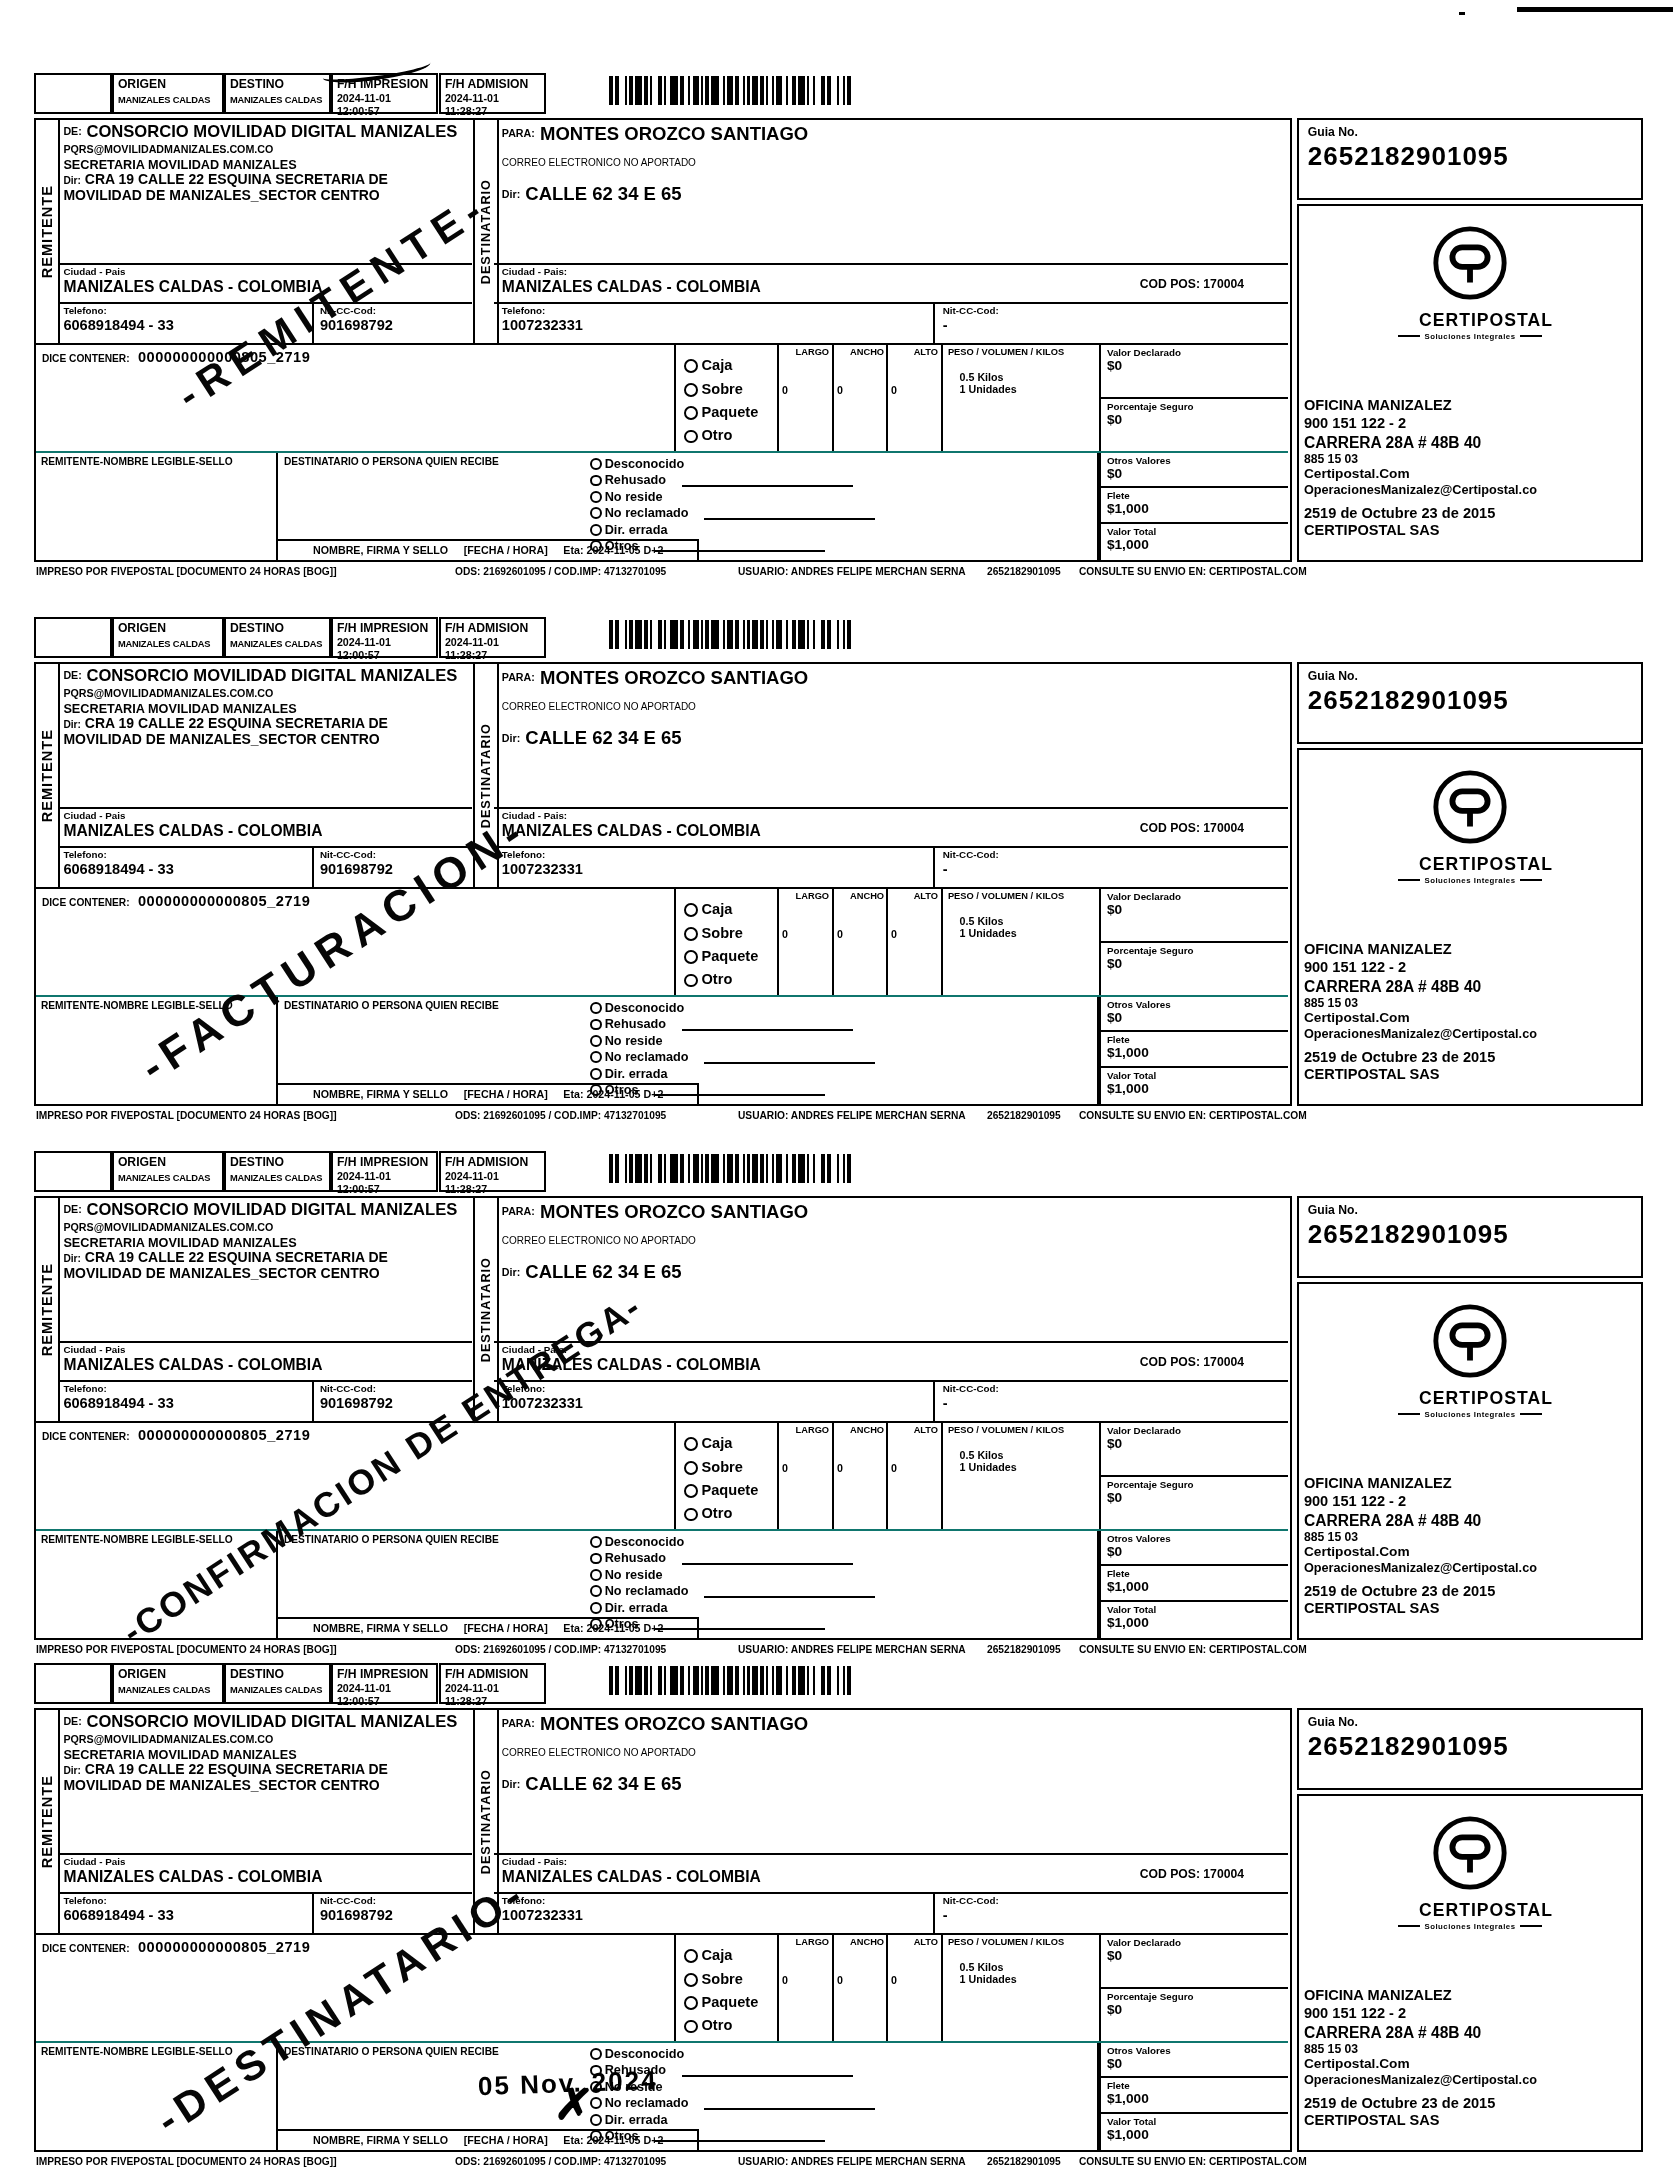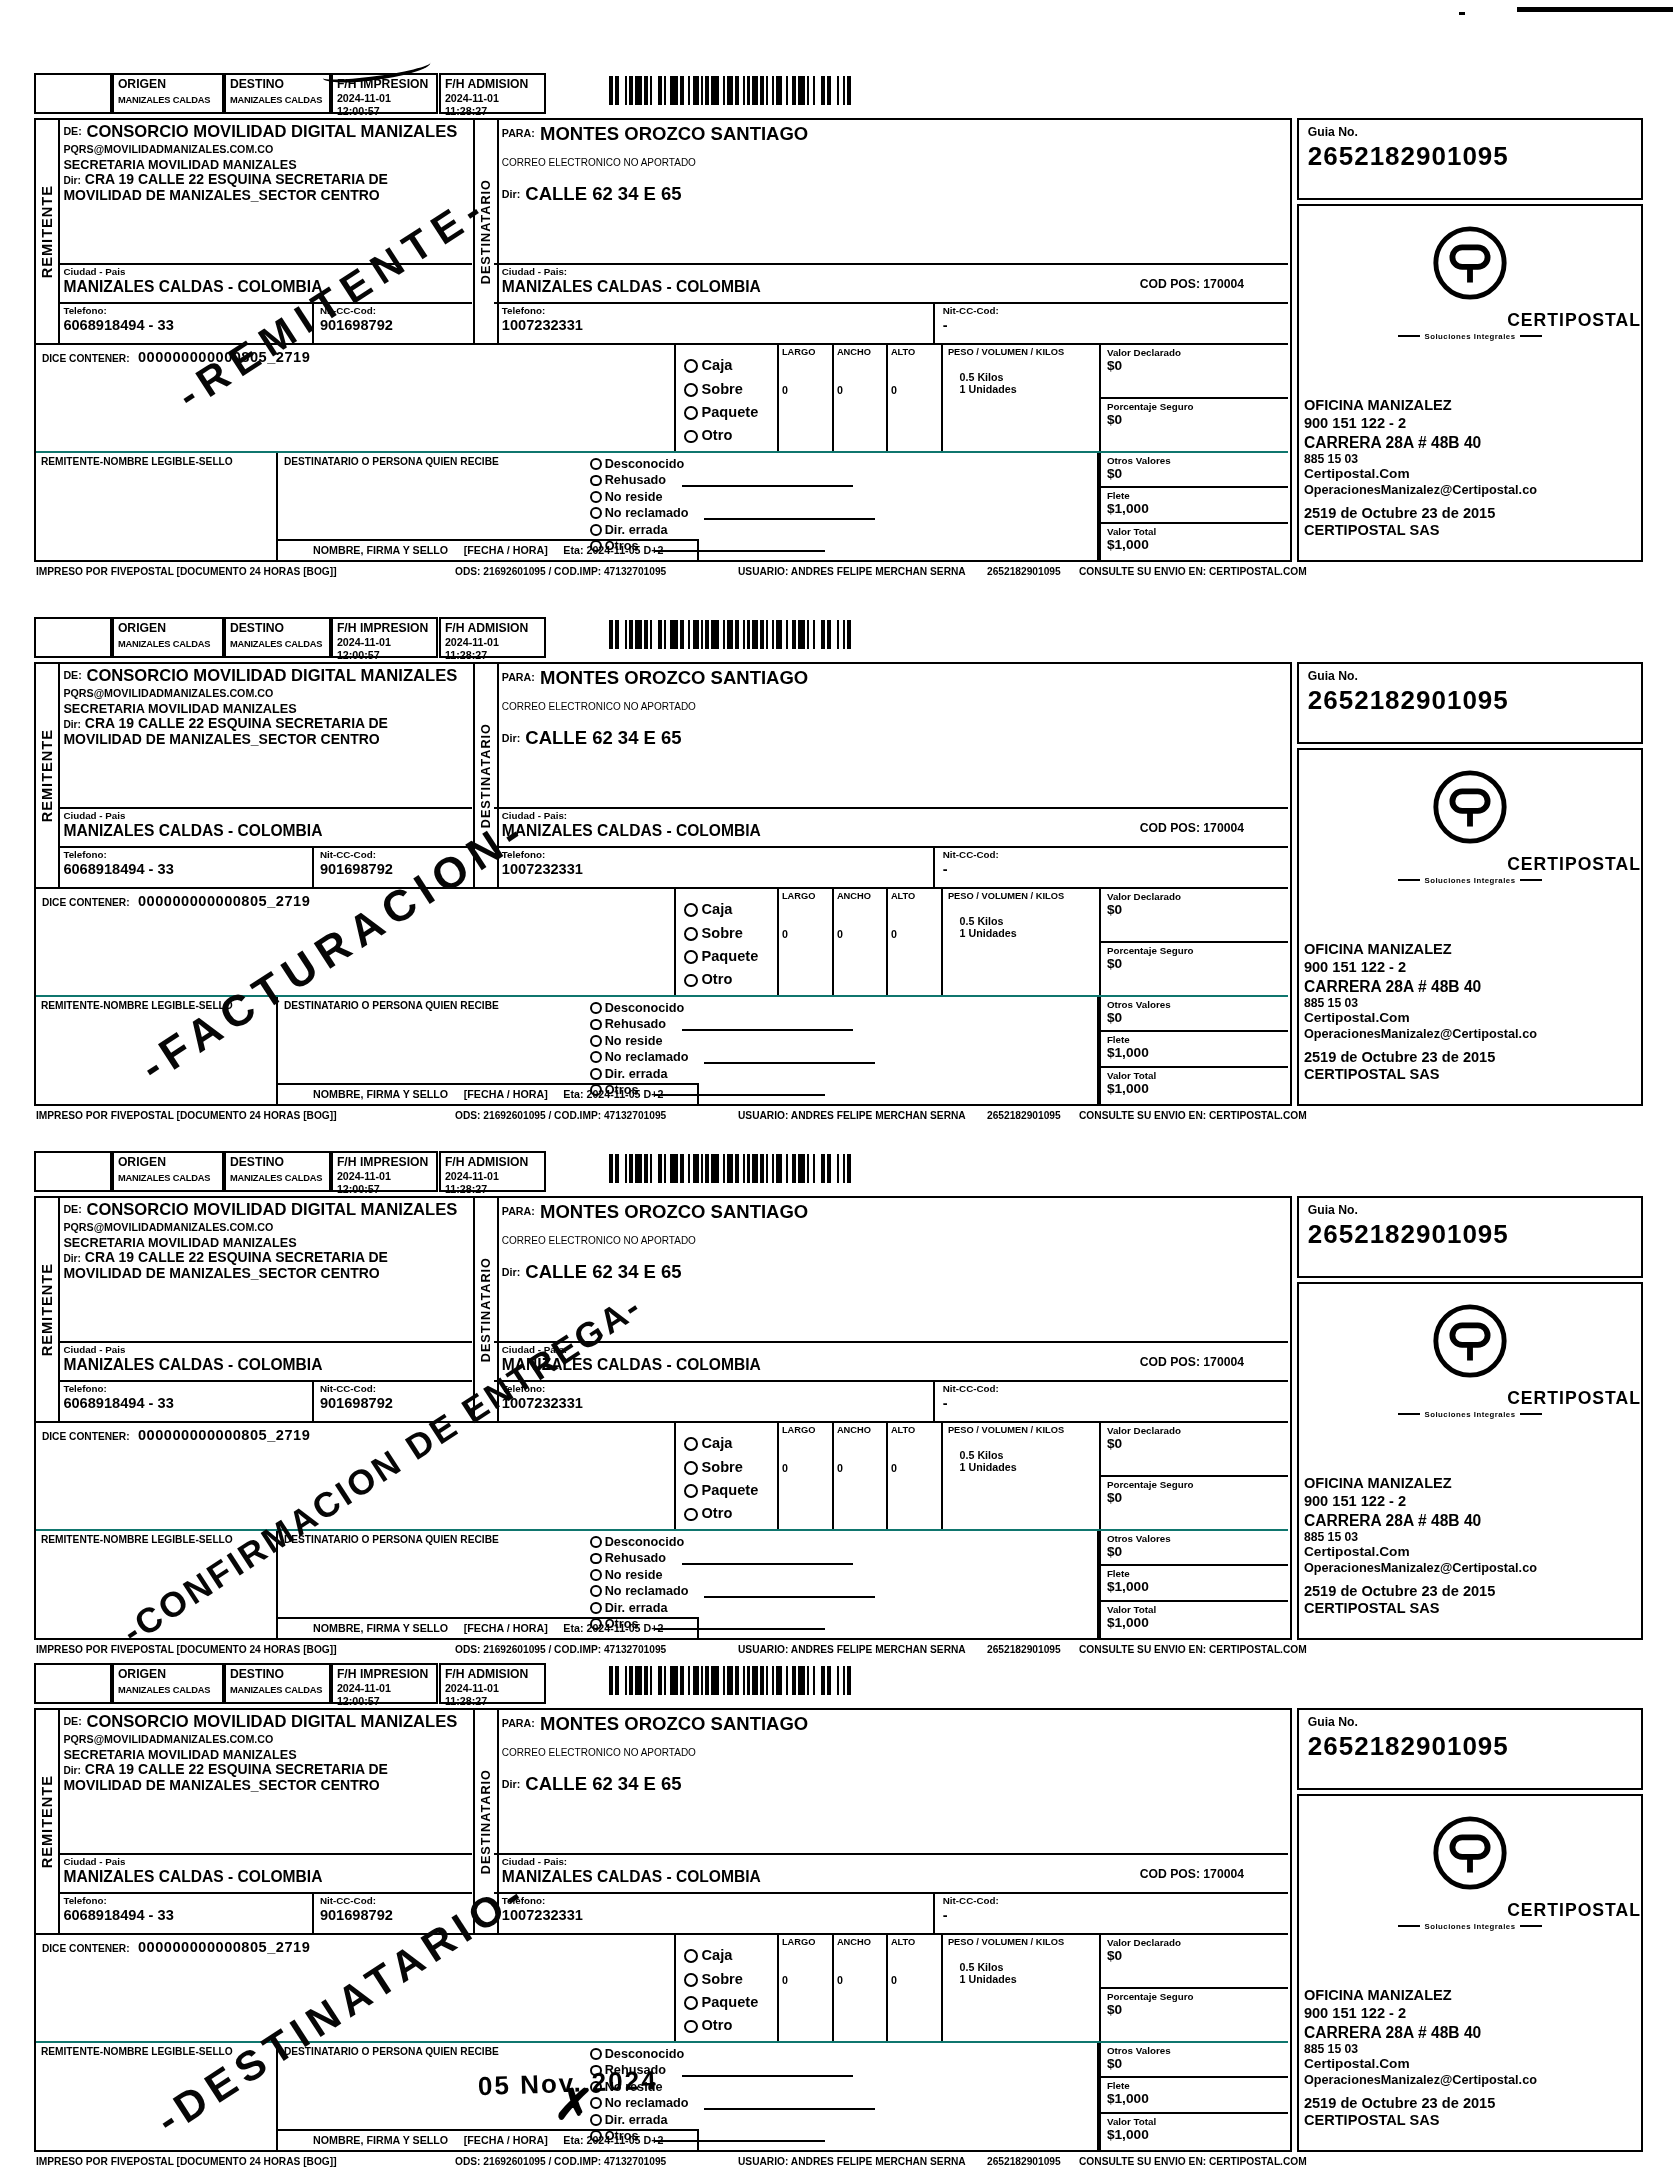--- a/index.html
+++ b/index.html
@@ -63,21 +63,21 @@
   .dice .tiny-label{display:inline;font-size:10.2px;}
   .dice .val-md{display:inline;margin-left:3.9px;letter-spacing:0.5px;}
   .checks{position:absolute;left:640px;top:0;width:101px;height:107px;box-sizing:border-box;padding:4.9px 0 0 7.8px;}
   .crow{display:flex;align-items:flex-end;height:23.4px;}
   .radio{width:9.8px;height:9.8px;border:2.4px solid #000;border-radius:50%;margin-right:3.9px;flex:0 0 auto;}
   .clabel{font-size:14.6px;font-weight:bold;}
   .dimbox{position:absolute;top:0;height:107px;border-left:2px solid #000;box-sizing:border-box;padding:2px 2.9px;}
   .dim-largo{left:741px;width:55px;}
   .dim-ancho{left:796px;width:55px;}
   .dim-alto{left:850px;width:55px;}
-  .dimbox .dh{font-size:9.3px;font-weight:bold;text-align:left;display:block;}
+  .dimbox .dh{font-size:9.3px;font-weight:bold;text-align:right;display:block;}
   .dimbox .dv{font-size:10.7px;font-weight:bold;display:block;margin-top:27px;}
   .peso{position:absolute;left:905px;top:0;width:158px;height:107px;border-left:2px solid #000;box-sizing:border-box;padding:2px 4.9px;}
   .peso .dh{font-size:9.3px;font-weight:bold;display:block;}
   .peso .pv{font-size:10.7px;font-weight:bold;display:block;margin-left:11.7px;}
   .peso .pv1{margin-top:13.7px;}
   .money{position:absolute;left:1063px;top:0;width:189px;height:107px;border-left:2px solid #000;box-sizing:border-box;}
   .mcell{box-sizing:border-box;padding:2px 5.9px;}
   .money .mcell{height:54px;}
   .money .mcell:first-child{border-bottom:2px solid #000;}
   .mlabel{font-size:9.8px;font-weight:bold;display:block;}
@@ -100,21 +100,21 @@
   .money2 .mcell{height:35px;}
   .money2 .mcell.mid{height:36px;}
   .money2 .mcell:not(:last-child){border-bottom:2px solid #000;}
 
   
   .guia-box{position:absolute;left:1263px;top:45px;width:346px;height:82px;border:2.9px solid #000;box-sizing:border-box;padding:4.9px 8.8px;background:#fff;}
   .guia-label{font-size:12.2px;font-weight:bold;display:block;}
   .guia-number{font-size:26px;font-weight:bold;display:block;margin-top:2px;letter-spacing:1px;}
   .logo-box{position:absolute;left:1263px;top:131px;width:346px;height:358px;border:2.9px solid #000;box-sizing:border-box;background:#fff;}
   .logo-wrap{text-align:center;padding-top:15.6px;}
-  .brand{font-size:17.6px;font-weight:bold;letter-spacing:1px;margin-top:2px;text-align:right;margin-left:32px;}
+  .brand{font-size:17.6px;font-weight:bold;letter-spacing:1px;margin-top:2px;text-align:center;margin-left:32px;}
   .brand-sub{display:flex;align-items:center;justify-content:center;gap:4.9px;margin-top:1px;}
   .brand-sub .dash{width:21.5px;border-top:2px solid #000;}
   .brand-sub .txt{font-size:7.8px;font-weight:bold;letter-spacing:0.5px;}
   .office{position:absolute;left:4.9px;top:191px;line-height:1.22;}
   .office .o0{font-size:14.6px;font-weight:bold;}
   .office .o1{font-size:14.6px;font-weight:bold;}
   .office .o2{font-size:15.6px;font-weight:bold;}
   .office .o3{font-size:12.2px;font-weight:bold;}
   .office .o4{font-size:13.7px;font-weight:bold;}
   .office .o5{font-size:12.7px;font-weight:bold;}

